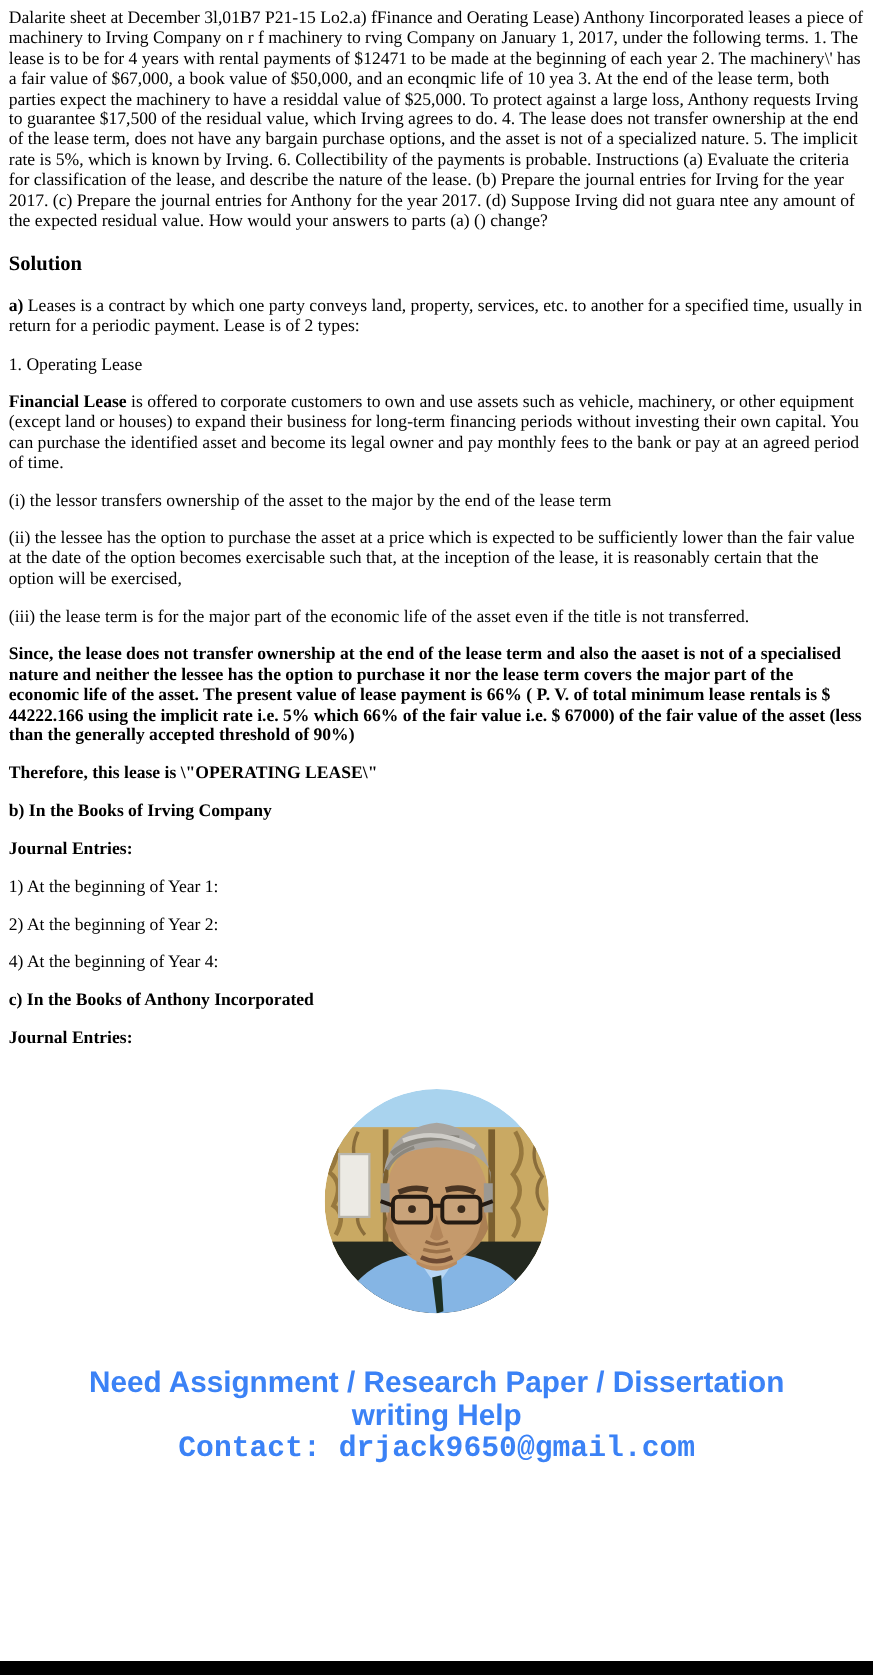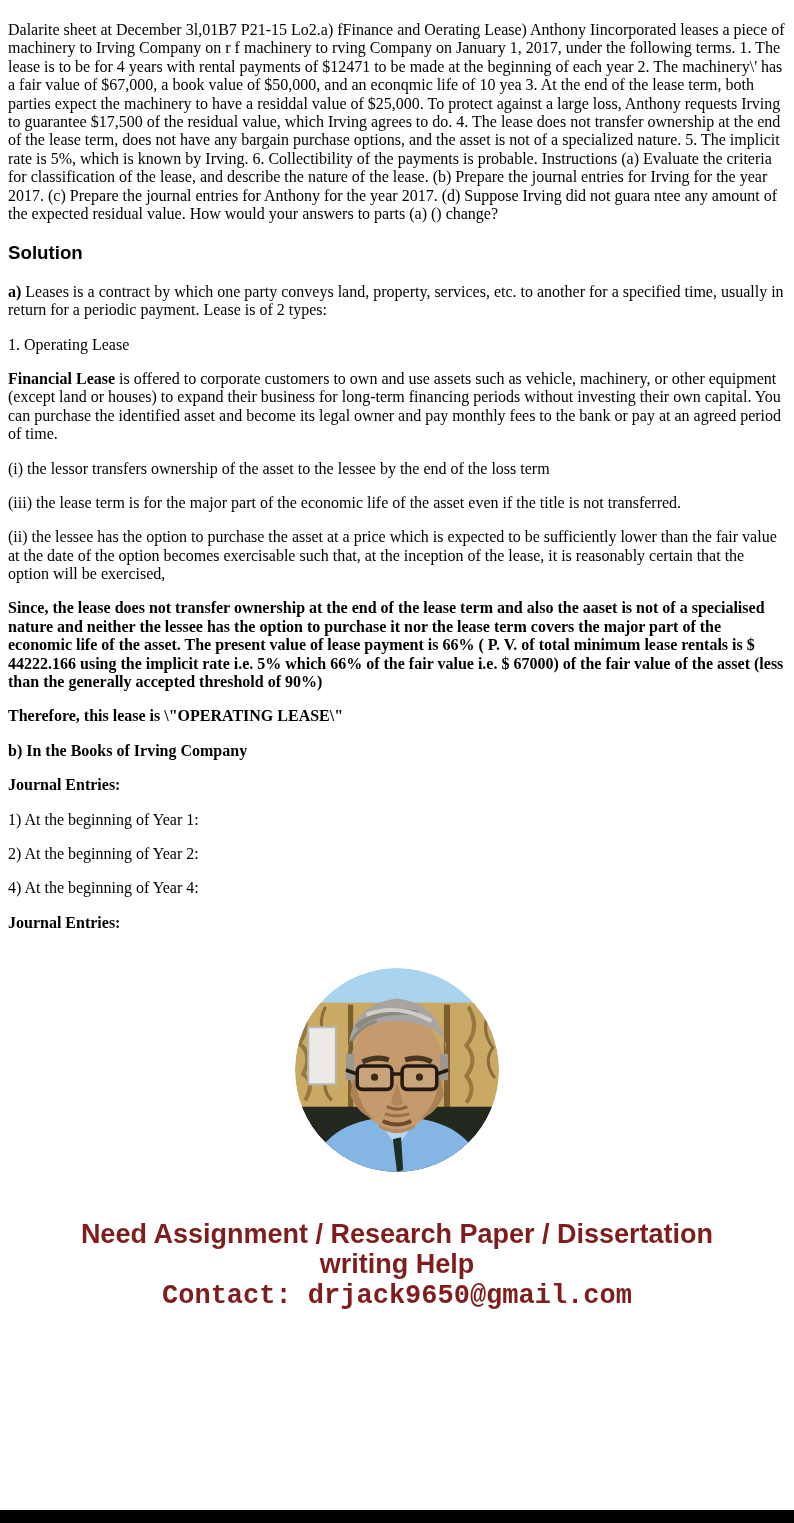--- a/index.html
+++ b/index.html
@@ -7,27 +7,26 @@
     width: 794px;
     min-height: 1523px;
     position: relative;
     font-family: "Liberation Serif", serif;
     font-size: 16px;
     line-height: 1.15;
     color: #000000;
   }
   .page {
     padding: 8px 8px 0 8px;
-    margin-top: 13px;
   }
   p { margin: 16px 0; }
   p.first { margin-top: 0; }
   .b { font-weight: bold; }
   h3.solution-heading {
-    font-family: Liberation Sans, sans-serif;
+    font-family: Liberation Serif, serif;
     font-size: 18.7px;
     font-weight: bold;
     margin: 19px 0;
   }
   .avatar-wrap {
     margin-top: 36px;
     text-align: center;
   }
   .avatar {
     width: 204px;
@@ -37,21 +36,21 @@
     display: inline-block;
   }
   .banner {
     margin: 42px auto 0 auto;
     max-width: 700px;
     text-align: center;
     font-family: "Liberation Sans", sans-serif;
     font-weight: bold;
     font-size: 27px;
     line-height: 1.12;
-    color: #7f1d1d;
+    color: #3b82f6;
   }
   .banner .contact-line { margin-top: 2px; font-family: Liberation Mono, monospace; }
   .bottom-bar {
     position: absolute;
     left: 0; bottom: 0;
     width: 100%;
     height: 13px;
     background: #000000;
   }
 </style>
@@ -66,38 +65,39 @@
 
   <p><b class="b">a)</b><span> Leases is a contract by which one party conveys land, property, services, etc. to another for a specified time, usually in return for a periodic payment. Lease is of 2 types:</span></p>
 
   <p>1. Operating Lease</p>
 
 
   <p><b class="b">Financial Lease</b><span> is offered to corporate customers to own and use assets such as vehicle, machinery, or other equipment (except land or houses) to expand their business for long-term financing periods without investing their own capital. You can purchase the identified asset and become its legal owner and pay monthly fees to the bank or pay at an agreed period of time.</span></p>
 
 
 
-  <p>(i) the lessor transfers ownership of the asset to the lessee by the end of the loss term</p>
+  <p>(i) the lessor transfers ownership of the asset to the major by the end of the lease term</p>
+
+  <p>(ii) the lessee has the option to purchase the asset at a price which is expected to be sufficiently lower than the fair value at the date of the option becomes exercisable such that, at the inception of the lease, it is reasonably certain that the option will be exercised,</p>
 
   <p>(iii) the lease term is for the major part of the economic life of the asset even if the title is not transferred.</p>
-
-  <p>(ii) the lessee has the option to purchase the asset at a price which is expected to be sufficiently lower than the fair value at the date of the option becomes exercisable such that, at the inception of the lease, it is reasonably certain that the option will be exercised,</p>
 
   <p class="b">Since, the lease does not transfer ownership at the end of the lease term and also the aaset is not of a specialised nature and neither the lessee has the option to purchase it nor the lease term covers the major part of the economic life of the asset. The present value of lease payment is 66% ( P. V. of total minimum lease rentals is $ 44222.166 using the implicit rate i.e. 5% which 66% of the fair value i.e. $ 67000) of the fair value of the asset (less than the generally accepted threshold of 90%)</p>
 
   <p class="b">Therefore, this lease is \"OPERATING LEASE\"</p>
 
   <p class="b">b) In the Books of Irving Company</p>
 
   <p class="b">Journal Entries:</p>
 
   <p>1) At the beginning of Year 1:</p>
   <p>2) At the beginning of Year 2:</p>
   <p>4) At the beginning of Year 4:</p>
 
+  <p class="b">c) In the Books of Anthony Incorporated</p>
 
   <p class="b">Journal Entries:</p>
 
   <div class="avatar-wrap">
     <span class="avatar">
       <svg width="204" height="204" viewBox="0 0 200 200" xmlns="http://www.w3.org/2000/svg">
         <defs>
           <clipPath id="cc">
               <circle cx="100" cy="100" r="100"></circle>
             </clipPath>

